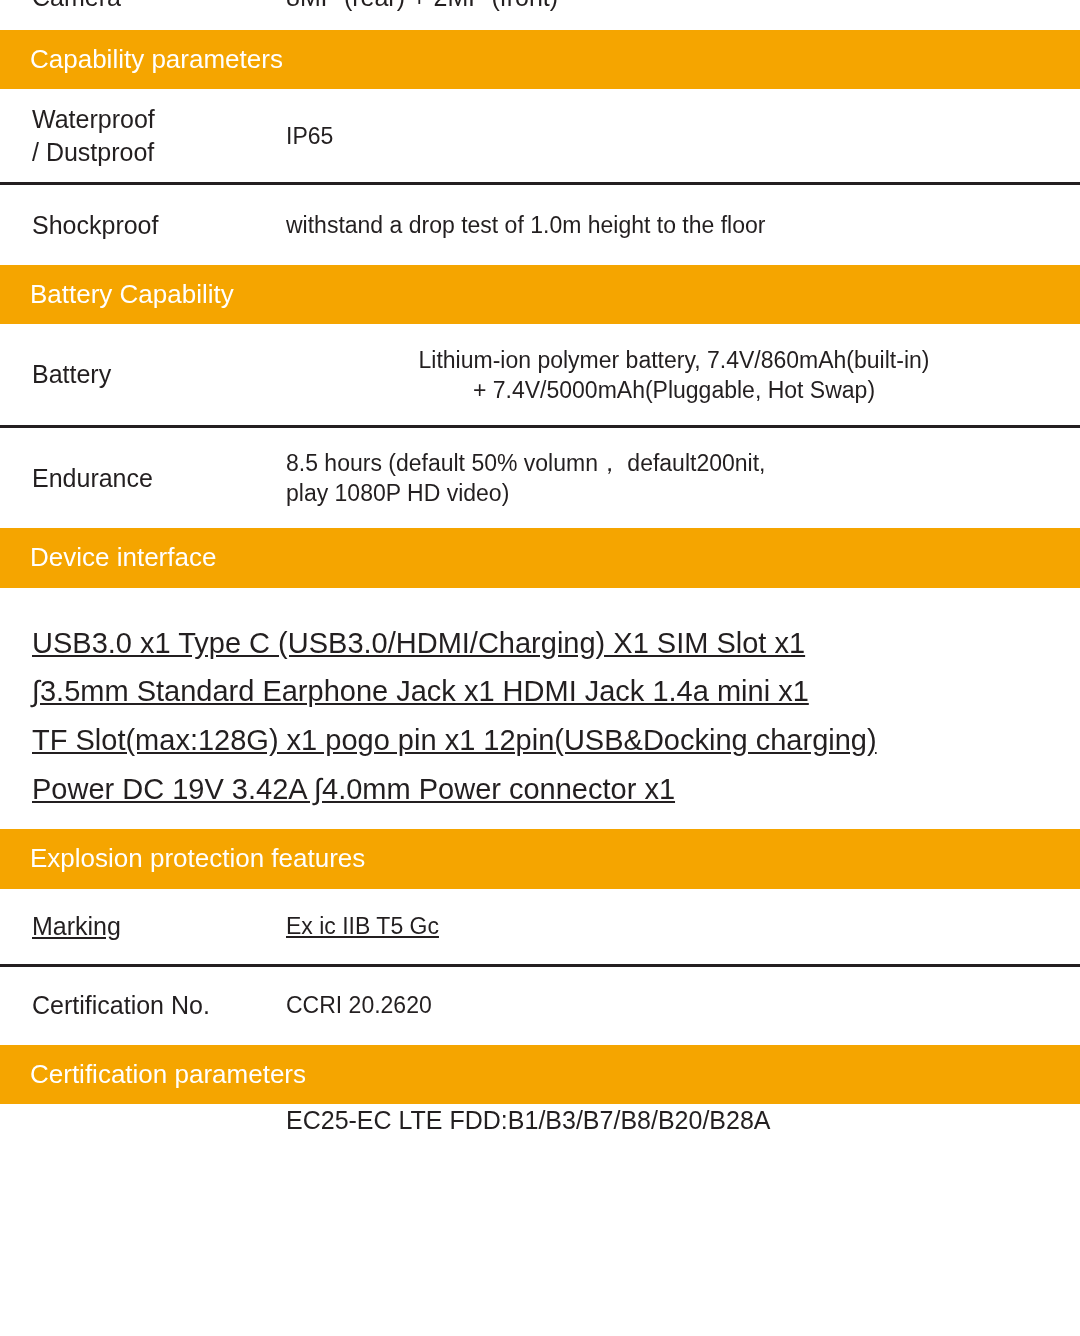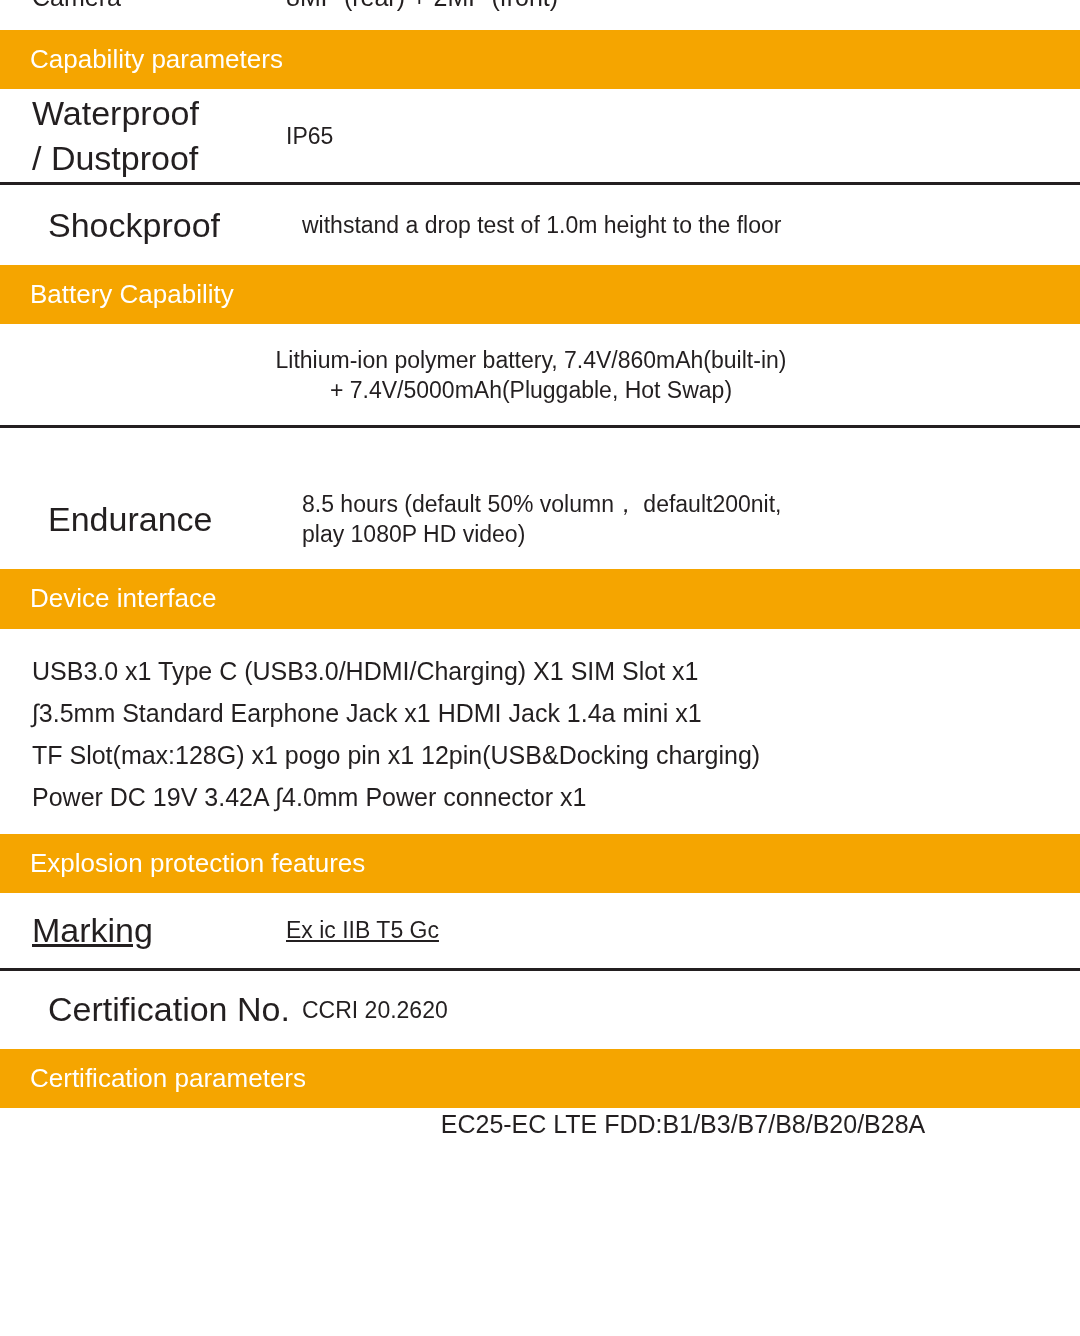--- a/index.html
+++ b/index.html
@@ -30,27 +30,27 @@
   }
 
   
   .row {
     display: flex;
     align-items: center;
     box-sizing: border-box;
     border-bottom: 3px solid #231f20;
     min-height: 82px;
   }
-  .row.noborder { border-bottom: none; padding-left: 16px; }
+  .row.noborder { border-bottom: none; }
   .row .label {
     width: 286px;
     flex: 0 0 286px;
     padding-left: 32px;
     box-sizing: border-box;
-    font-size: 34px;
+    font-size: 25px;
     line-height: 1.32;
     color: #231f20;
   }
   .row .value {
     flex: 1 1 auto;
     padding-right: 18px;
     font-size: 23px;
     line-height: 1.32;
     color: #231f20;
     box-sizing: border-box;
@@ -70,24 +70,25 @@
     top: -35px;
     left: 0;
     right: 0;
     display: flex;
     align-items: center;
     height: 65px;
   }
 
   
   .text-block {
-    padding: 21px 30px 16px 32px;
-    font-size: 25px;
+    padding: 31px 30px 16px 32px;
+    font-size: 29px;
     line-height: 1.68;
     color: #231f20;
+    text-decoration: underline;
   }
 
   
   .clip-bottom {
     height: 48px;
     overflow: hidden;
     position: relative;
   }
   .clip-bottom .inner {
     position: absolute;
@@ -100,21 +101,20 @@
     line-height: 1.32;
   }
   .clip-bottom .label {
     width: 286px;
     flex: 0 0 286px;
     padding-left: 32px;
     box-sizing: border-box;
   }
   .clip-bottom .value {
     flex: 1 1 auto;
-    text-align: center;
   }
   .two-line {
     white-space: pre-line;
   }
 </style>
 </head>
 <body>
 
 <div class="sheet">
 
@@ -134,25 +134,26 @@
   </div>
 
   <div class="row noborder" style="min-height:80px;">
     <div class="label">Shockproof</div>
     <div class="value">withstand a drop test of 1.0m height to the floor</div>
   </div>
 
   <div class="section-bar">Battery Capability</div>
 
   <div class="row" style="min-height:104px;">
+    <div class="label">Battery</div>
     <div class="value center two-line">Lithium-ion polymer battery, 7.4V/860mAh(built-in)
  + 7.4V/5000mAh(Pluggable, Hot Swap)</div>
   </div>
 
-  <div class="row noborder" style="min-height:100px;margin-top:41px;">
+  <div class="row noborder" style="min-height:100px;">
     <div class="label">Endurance</div>
     <div class="value two-line">8.5 hours (default 50% volumn，  default200nit,
 play 1080P HD video)</div>
   </div>
 
   <div class="section-bar">Device interface</div>
 
   <div class="text-block two-line">USB3.0 x1    Type C (USB3.0/HDMI/Charging) X1     SIM Slot x1
 ∫3.5mm Standard Earphone Jack  x1   HDMI Jack 1.4a mini x1
 TF Slot(max:128G) x1      pogo pin x1 12pin(USB&amp;Docking charging)

